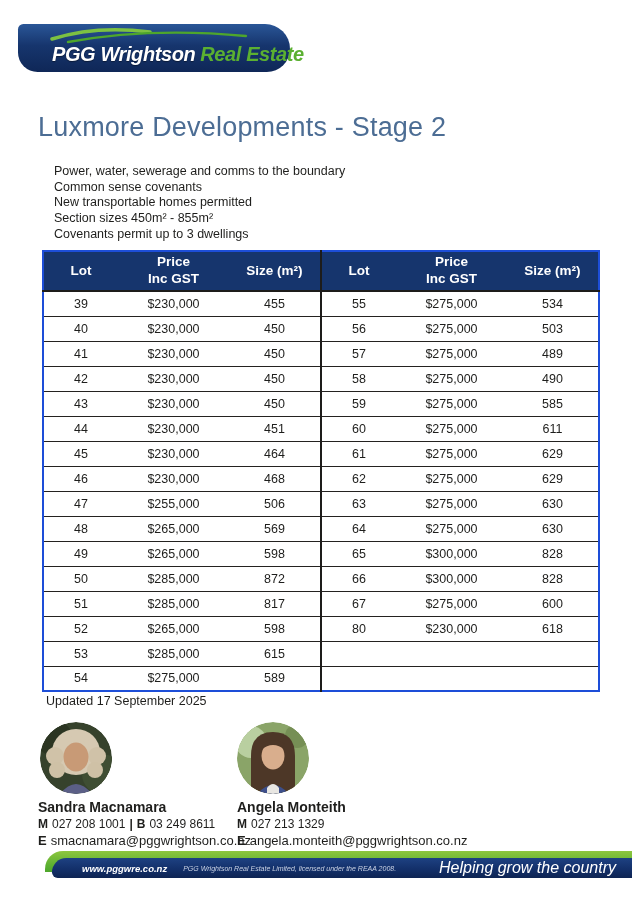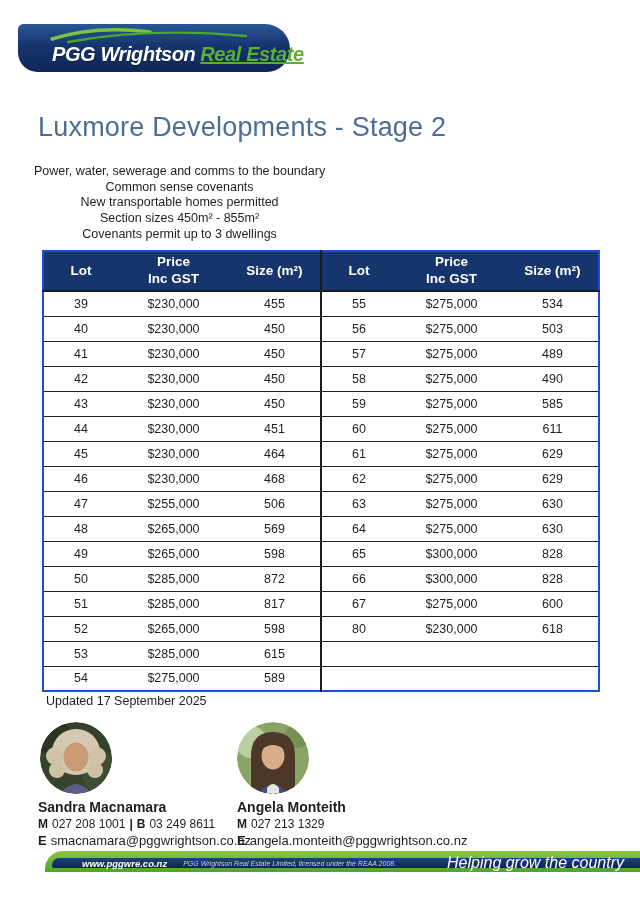--- a/index.html
+++ b/index.html
@@ -14,28 +14,28 @@
     position:absolute; left:18px; top:24px; width:272px; height:48px;
     background:linear-gradient(180deg,#2a5697 0%,#16356d 45%,#0f2757 100%);
     border-radius:6px 28px 26px 22px;
   }
   .logo svg.swoosh { position:absolute; left:0; top:0; width:272px; height:48px; }
   .logo .logo-text {
     position:absolute; left:34px; bottom:6px; white-space:nowrap;
     font-style:italic; font-weight:bold; font-size:20px; letter-spacing:-0.4px;
   }
   .logo .logo-text .w { color:#ffffff; text-shadow:0 1px 1px rgba(0,0,0,.4);text-align:right; }
-  .logo .logo-text .g { color:#5bb031; margin-left:5px;text-decoration:underline; }
+  .logo .logo-text .g { color:#5bb031; margin-left:5px; }
 
   
   .title {
     position:absolute; left:38px; top:112px;
     font-size:27px; font-weight:400; color:#4c6d94; letter-spacing:0.2px;
   }
-  .features { position:absolute; left:34px; top:164px; font-size:12.5px; line-height:15.7px; color:#1e1e1c;text-align:center; }
+  .features { position:absolute; left:54px; top:164px; font-size:12.5px; line-height:15.7px; color:#1e1e1c; }
 
   
   table.lots {
     position:absolute; left:42px; top:250px; width:556px;
     border-collapse:collapse; table-layout:fixed;
     border:2px solid #1d4ed8;
     font-size:12.5px;
   }
   table.lots th {
     background:#16356d; color:#ffffff; font-weight:bold; font-size:13.5px;
@@ -59,21 +59,21 @@
   .contact { position:absolute; top:799px; width:195px; }
   .ct-1 { left:38px; }
   .ct-2 { left:237px; }
   .c-name { font-size:14px; font-weight:bold; margin-bottom:2px; }
   .c-line { font-size:12px; margin-bottom:2px; white-space:nowrap; }
   .c-line b { font-weight:bold; }
   .c-line .sp { margin-right:4px; }
   .c-email { font-size:13px; }
 
   
-  .footer { position:absolute; left:45px; right:0; top:851px; height:17px; }
+  .footer { position:absolute; left:45px; right:8px; top:851px; height:27px; }
   .footer .green {
     position:absolute; left:0; right:0; top:0; height:21px;
     background:linear-gradient(180deg,#8dc63f 0%,#5bb031 70%,#4ea62c 100%);
     border-top-left-radius:18px;
   }
   .footer .navy {
     position:absolute; left:7px; right:0; top:7px; bottom:0;
     background:linear-gradient(180deg,#1e4182 0%,#13306a 55%,#0e2453 100%);
     border-top-left-radius:15px; border-bottom-left-radius:6px;
     display:flex; align-items:center; color:#ffffff; font-style:italic;

